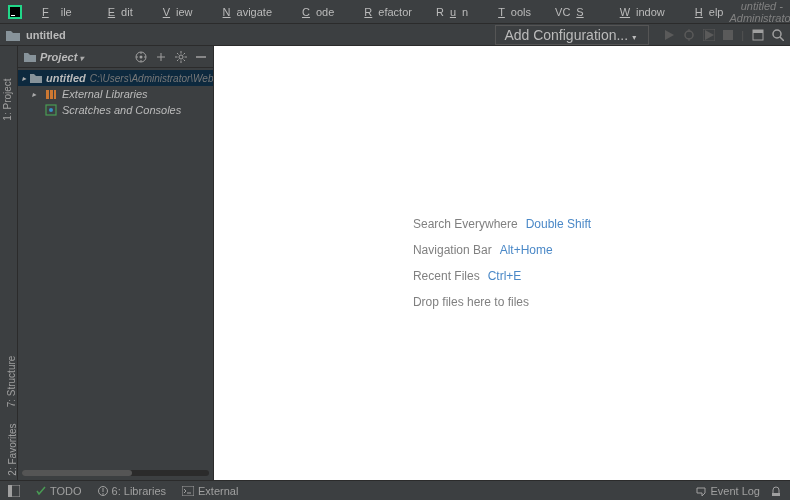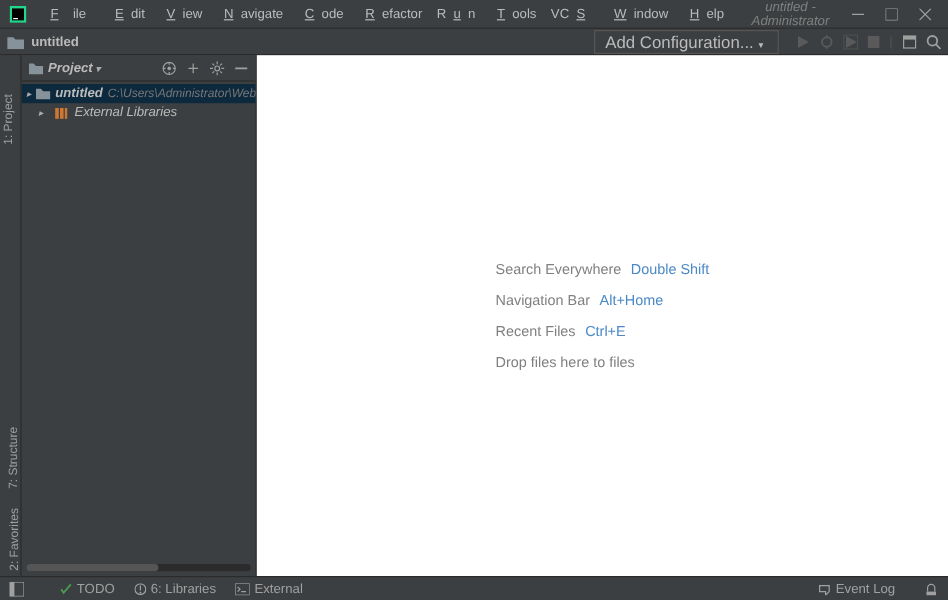--- a/index.html
+++ b/index.html
@@ -1,21 +1,21 @@
 <!DOCTYPE html>
 <html><head>
 <meta charset="utf-8">
 <style>
 * { margin: 0; padding: 0; box-sizing: border-box; font-family: "Segoe UI", Arial, sans-serif; }
 body { width: 790px; height: 500px; background: #3c3f41; color: #bbbbbb; font-size: 11px; overflow: hidden; position: relative; }
 
 
 .titlebar { height: 24px; background: #3c3f41; display: flex; align-items: center; padding: 0 8px; border-bottom: 1px solid #2b2b2b; }
 .titlebar .app-icon { width: 14px; height: 14px; margin-right: 8px; }
-.titlebar .menus { display: flex; gap: 0; }
+.titlebar .menus { display: flex; gap: 12px; }
 .titlebar .menus span { padding: 2px 6px; cursor: default; }
 .titlebar .title { flex: 1; text-align: center; color: #808080; font-size: 11px; font-style: italic; }
 .titlebar .win-controls { display: flex; gap: 14px; color: #a0a0a0; margin-right: 4px; }
 .titlebar .win-controls span { cursor: default; display: inline-flex; align-items: center; justify-content: center; width: 14px; height: 14px; }
 
 
 .navrow { height: 22px; background: #3c3f41; display: flex; align-items: center; padding: 0 6px; border-bottom: 1px solid #2b2b2b; gap: 6px; }
 .navrow .folder-icon { color: #87939a; }
 .navrow .breadcrumb { color: #bbbbbb; font-weight: bold; }
 .navrow .spacer { flex: 1; }
@@ -55,21 +55,21 @@
 .tree-scroll { position: absolute; bottom: 4px; left: 4px; right: 4px; height: 6px; background: #2b2b2b; border-radius: 3px; }
 .tree-scroll .thumb { height: 6px; width: 110px; background: #555; border-radius: 3px; }
 
 
 .editor { flex: 1; background: #ffffff; display: flex; align-items: center; justify-content: center; }
 .hints { display: flex; flex-direction: column; gap: 12px; color: #808080; font-size: 12px; }
 .hints .row { display: flex; gap: 8px; }
 .hints .shortcut { color: #4a88c7; }
 
 
-.bottombar { height: 20px; background: #3c3f41; border-top: 1px solid #2b2b2b; display: flex; align-items: center; padding: 0 6px; gap: 14px; font-size: 11px; color: #a0a0a0; }
+.bottombar { height: 20px; background: #3c3f41; border-top: 1px solid #2b2b2b; display: flex; align-items: center; padding: 0 6px; font-size: 11px; color: #a0a0a0; }
 .bottombar .left-group { display: flex; gap: 16px; align-items: center; margin-left: 14px; }
 .bottombar .item { display: flex; gap: 4px; align-items: center; cursor: default; }
 .bottombar .spacer { flex: 1; }
 .corner-icon { width: 16px; height: 16px; display: inline-flex; align-items: center; justify-content: center; color: #a0a0a0; }
 
 .underline { text-decoration: underline; }
 
 svg { display: block; }
 </style>
 </head>
@@ -236,20 +236,30 @@
         <span class="caret">▸</span>
         <span class="node-icon">
             <svg width="12" height="12">
               <rect x="1" y="2" width="3" height="9" fill="#cc7832"></rect>
               <rect x="5" y="2" width="3" height="9" fill="#cc7832"></rect>
               <rect x="9" y="2" width="2" height="9" fill="#cc7832"></rect>
             </svg>
           </span>
         <span class="node-label">External Libraries</span>
       </div>
+      <div class="tree-item d1">
+        <span class="caret"></span>
+        <span class="node-icon">
+            <svg width="12" height="12">
+              <rect x="1" y="1" width="10" height="10" fill="none" stroke="#499c54" stroke-width="1.2"></rect>
+              <circle cx="6" cy="6" r="2" fill="#3592c4"></circle>
+            </svg>
+          </span>
+        <span class="node-label">Scratches and Consoles</span>
+      </div>
       <div class="tree-scroll">
           <div class="thumb"></div>
         </div>
     </div>
   </div>
 
   <div class="editor">
     <div class="hints">
       <div class="row">
         <span>Search Everywhere</span>

